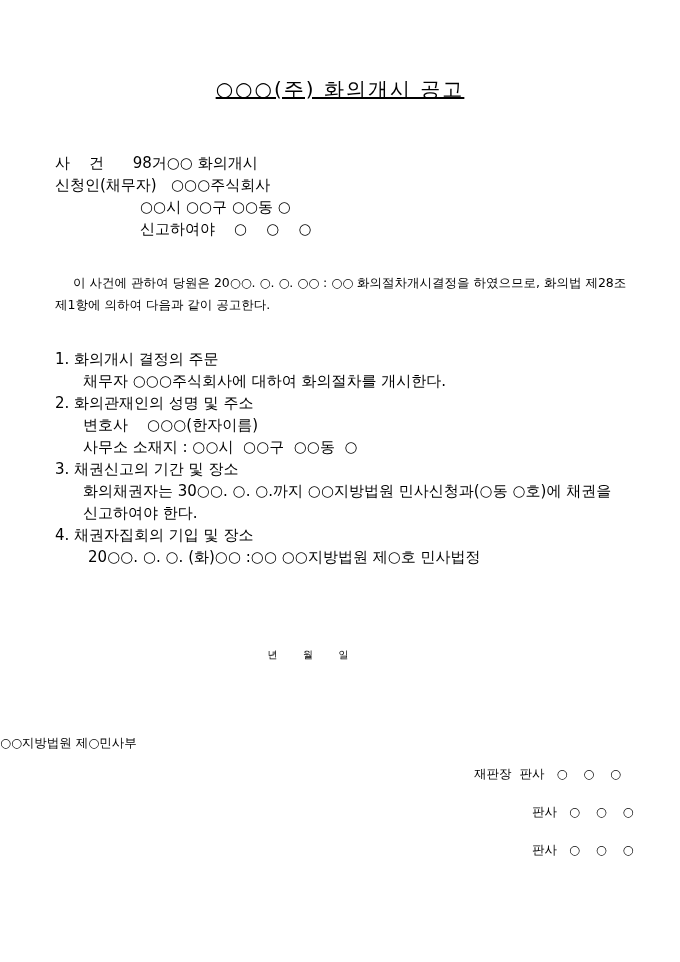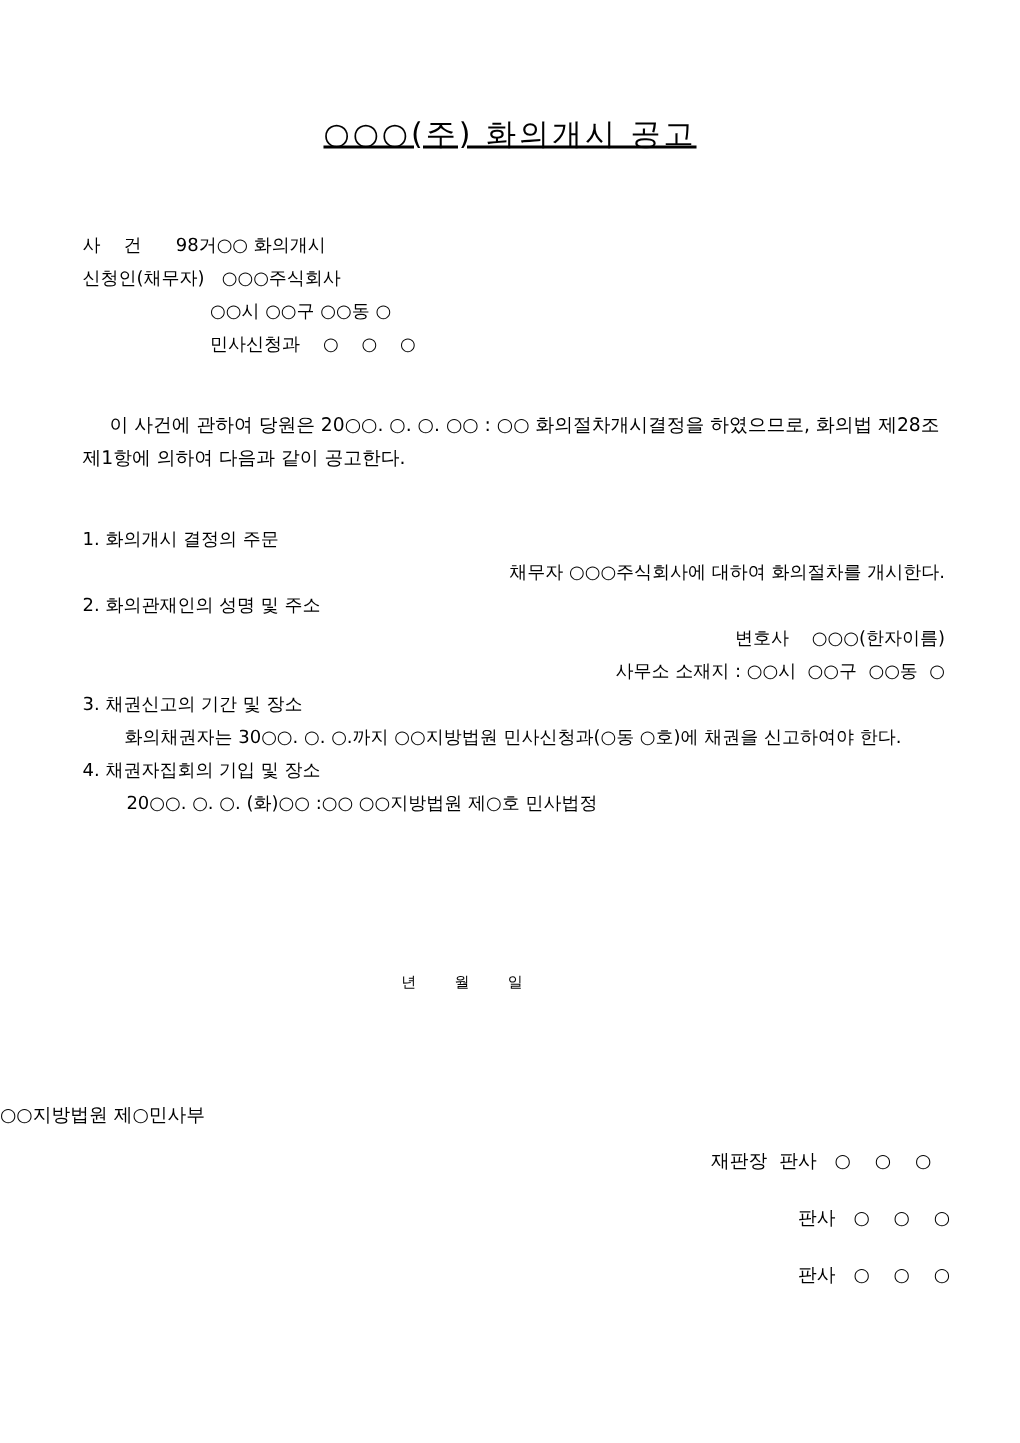--- a/index.html
+++ b/index.html
@@ -34,27 +34,27 @@
     font-family: "DejaVu Sans", "Liberation Sans", sans-serif;
     white-space: pre;
     text-decoration: underline;
   }
 
   
   .body-block {
     position: absolute;
     left: 55px;
     width: 575px;
-    font-size: 12px;
+    font-size: 15px;
     line-height: 22px;
   }
 
   .line { white-space: pre; }
   .line.indent1 { padding-left: 0px; }
-  .line.indent2 { padding-left: 28px; text-align: right; }
+  .line.indent2 { padding-left: 28px; }
   .line.indent3 { padding-left: 85px; }
   .line.indent4 { padding-left: 14px; }
 
   .header-block { top: 152px; }
 
   .para-block {
     position: absolute;
     left: 55px;
     width: 578px;
     top: 238px;
@@ -116,21 +116,21 @@
 <body>
 
 <div class="page">
 
   <div class="doc-title">○○○(주) 화의개시 공고</div>
 
   <div class="body-block header-block">
     <div class="line indent1"><span>사    건</span><span>      </span><span>98거○○ 화의개시</span></div>
     <div class="line indent1"><span>신청인(채무자)</span><span>   </span><span>○○○주식회사</span></div>
     <div class="line indent3">○○시 ○○구 ○○동 ○</div>
-    <div class="line indent3">민사신청과    ○    ○    ○</div>
+    <div class="line indent3">신고하여야    ○    ○    ○</div>
   </div>
 
   <div class="para-block">
     <div class="p1">이 사건에 관하여 당원은 20○○. ○. ○.  ○○ : ○○ 화의절차개시결정을 하였으므로, 화의법 제28조 제1항에 의하여 다음과 같이 공고한다.</div>
   </div>
 
 
   <div class="body-block items-block">
 
     <div class="line indent1">1. 화의개시 결정의 주문</div>

